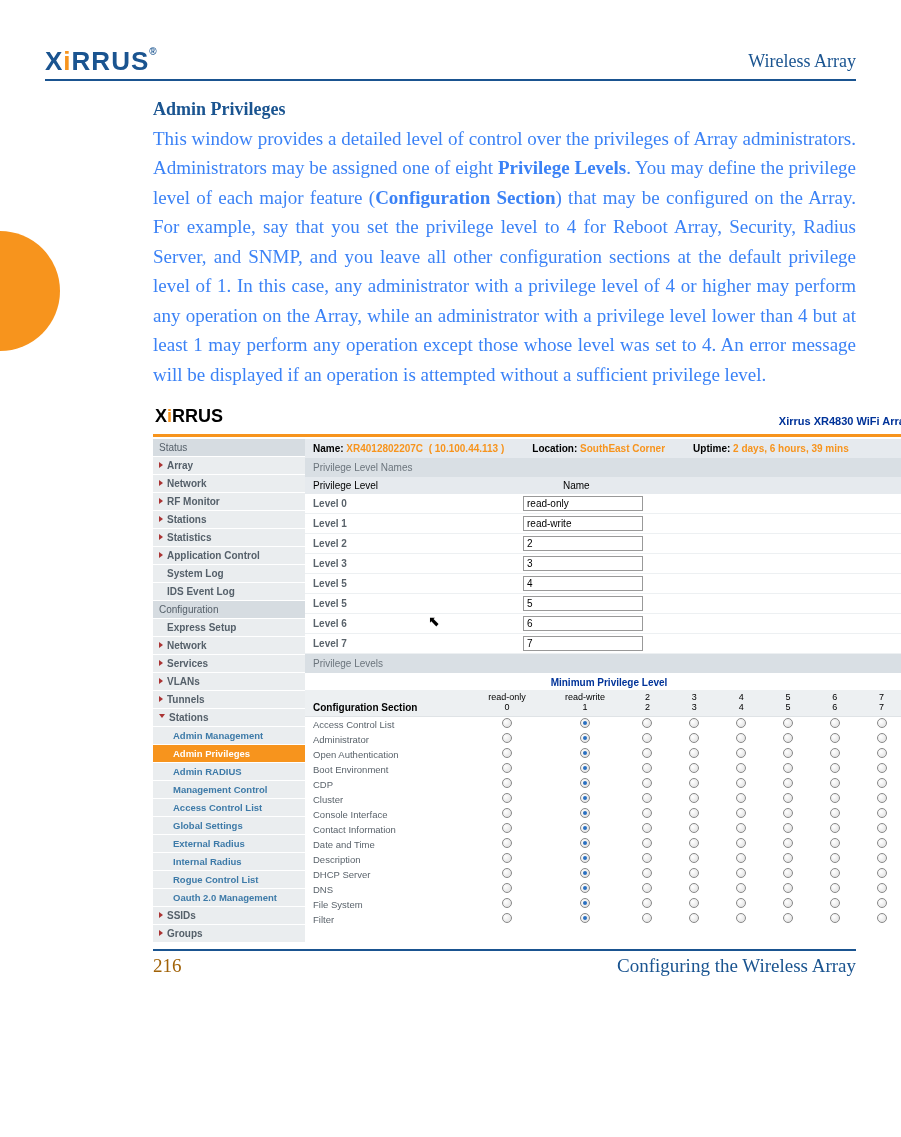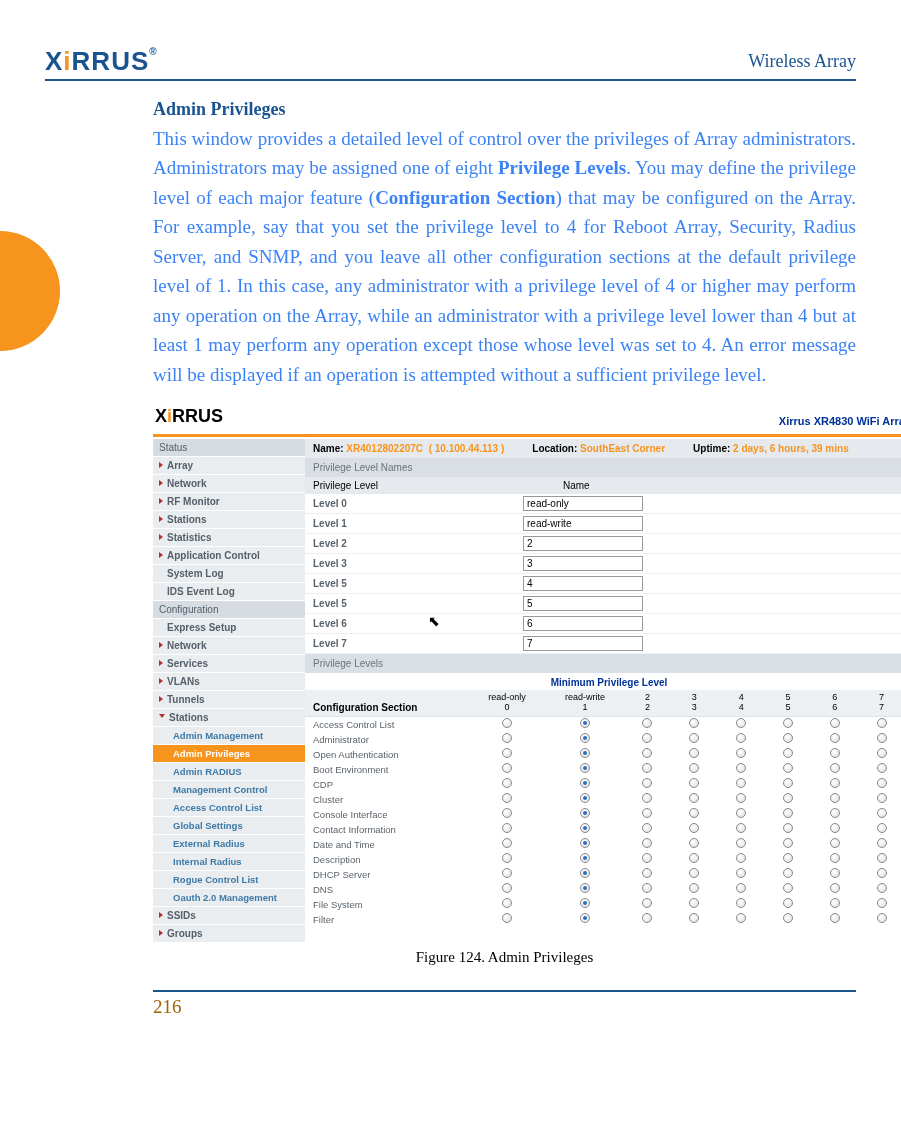--- a/index.html
+++ b/index.html
@@ -545,18 +545,18 @@
                 <div class="pcell sm"><span class="radio"></span></div>
                 <div class="pcell sm"><span class="radio"></span></div>
               </div>
             </div>
         </div>
       </div>
     </div>
     <span class="cursor-icon" style="left:275px; top:210px;">⬉</span>
   </div>
 
-  <div class="figure-caption">Figure 124. Admin Privileges</div>
 
   <div class="bottom-footer">
     <span class="pg-num">216</span>
+    <span class="footer-title">Configuring the Wireless Array</span>
   </div>
 </div>
 
 </body></html>

